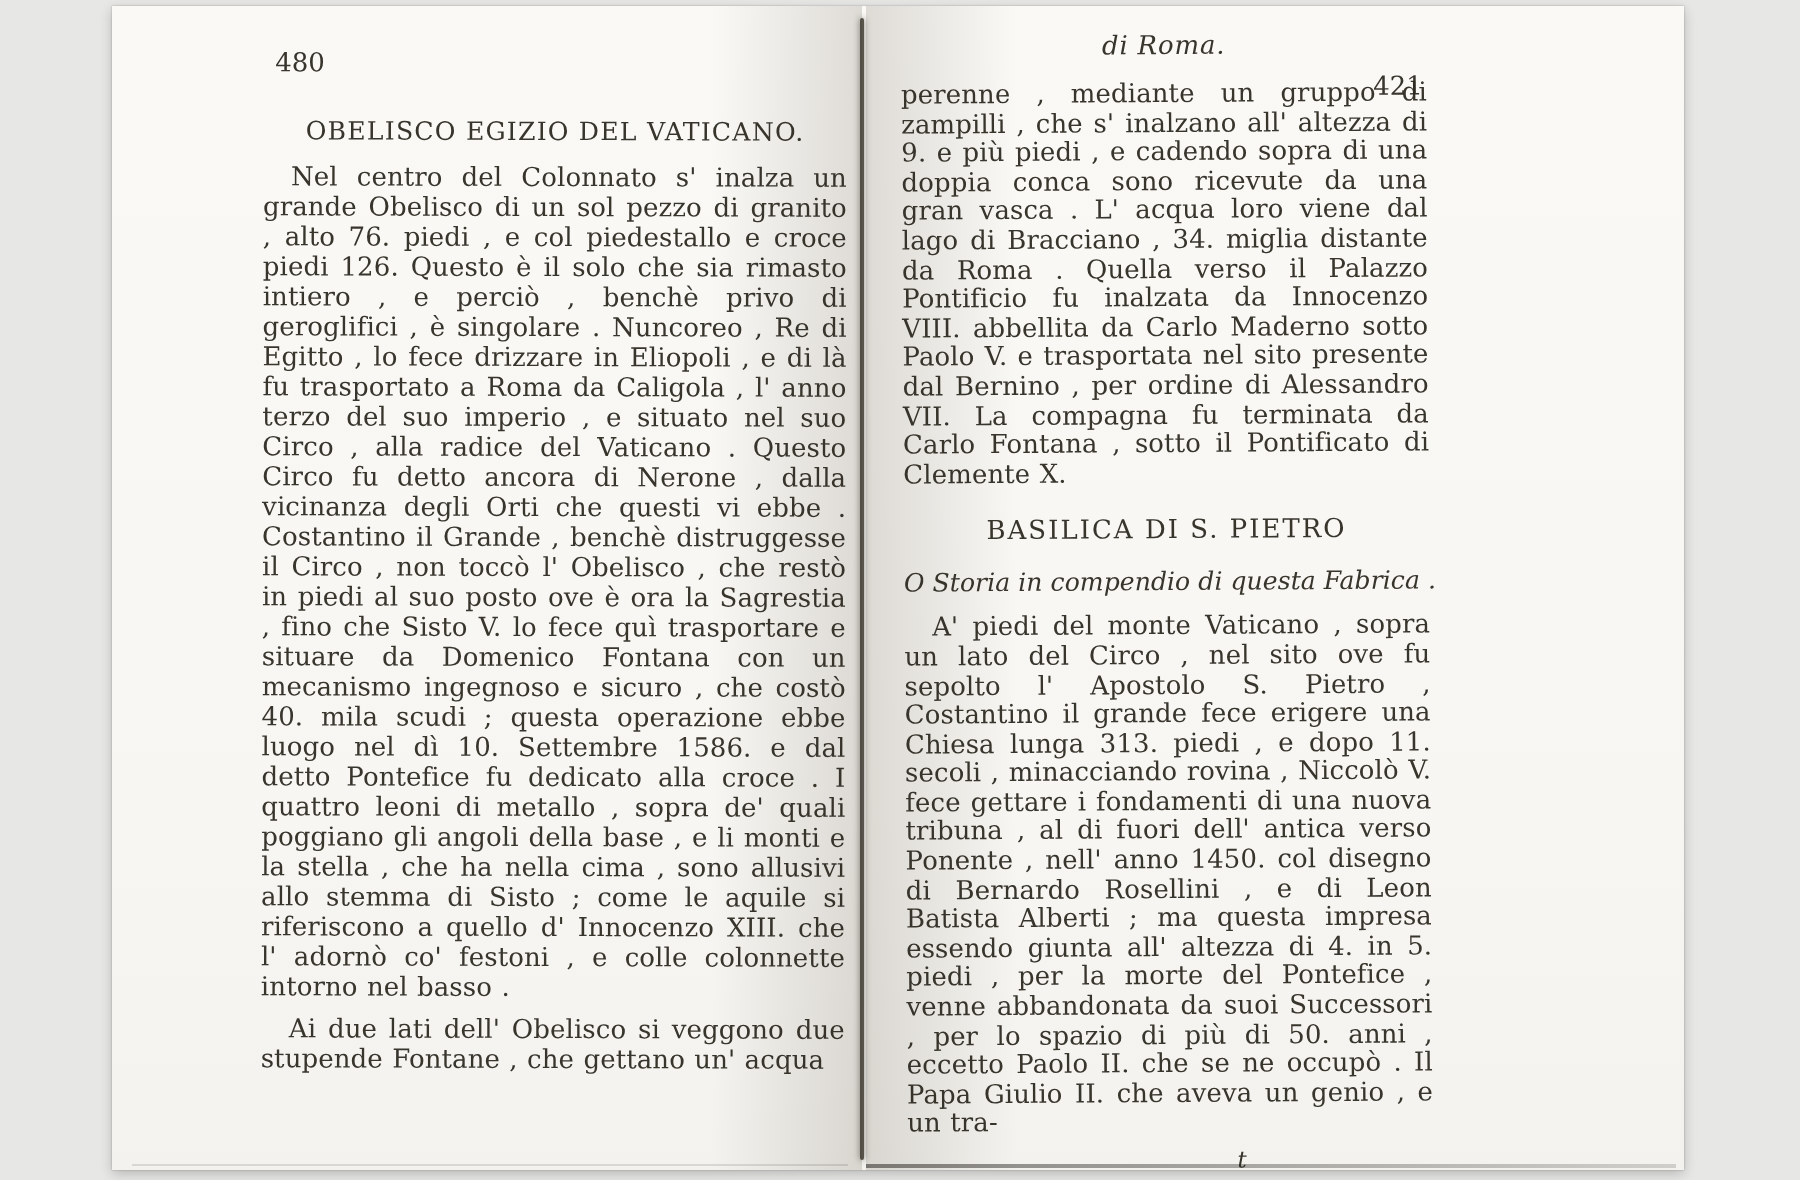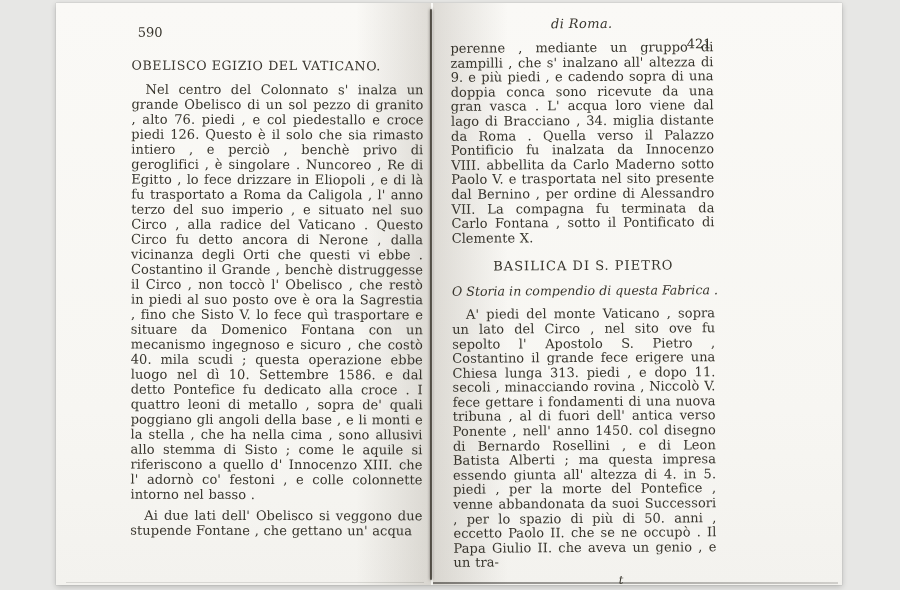--- a/index.html
+++ b/index.html
@@ -42,21 +42,21 @@
   .page { position:absolute; color:rgba(44,40,32,0.94); }
   .left-page  { left:131px; top:24px; width:292px; transform:rotate(0.15deg); }
   .right-page { left:452px; top:16px; width:263px; transform:rotate(-0.35deg); }
 
   .page-header { position:relative; height:18px; font-size:13px; }
   .page-header .num-l { position:absolute; left:6px; top:1px; }
   .page-header .num-r { position:absolute; right:2px; top:21px; }
   .page-header .rh { text-align:center; font-style:italic; letter-spacing:0.4px; }
 
   .heading {
-    margin-top:16px; text-align:left;
+    margin-top:16px; text-align:center;
     font-size:12.6px; letter-spacing:0.6px; white-space:nowrap;
   }
 
   p.body {
     margin:0; font-size:13px; text-align:justify;
     letter-spacing:0.05px; word-spacing:0.5px;
   }
   .left-page  p.body { line-height:15px; }
   .right-page p.body { line-height:14.6px; }
   p.indent { text-indent:14px; }
@@ -84,21 +84,21 @@
 <div class="sheet">
   <div class="shade-l"></div>
   <div class="shade-r"></div>
   <div class="gutter"></div>
   <div class="edge-br"></div>
   <div class="edge-bl"></div>
 </div>
 
 <div class="page left-page">
   <div class="page-header">
-    <span class="num-l">590</span>
+    <span class="num-l">480</span>
   </div>
   <div class="heading">OBELISCO EGIZIO DEL VATICANO.</div>
   <p class="body first indent">Nel centro del Colonnato s' inalza un grande Obelisco di un sol pezzo di granito , alto 76. piedi , e col piedestallo e croce piedi 126. Questo è il solo che sia rimasto intiero , e perciò , benchè privo di geroglifici , è singolare . Nuncoreo , Re di Egitto , lo fece drizzare in Eliopoli , e di là fu trasportato a Roma da Caligola , l' anno terzo del suo imperio , e situato nel suo Circo , alla radice del Vaticano . Questo Circo fu detto ancora di Nerone , dalla vicinanza degli Orti che questi vi ebbe . Costantino il Grande , benchè distruggesse il Circo , non toccò l' Obelisco , che restò in piedi al suo posto ove è ora la Sagrestia , fino che Sisto V. lo fece quì trasportare e situare da Domenico Fontana con un mecanismo ingegnoso e sicuro , che costò 40. mila scudi ; questa operazione ebbe luogo nel dì 10. Settembre 1586. e dal detto Pontefice fu dedicato alla croce . I quattro leoni di metallo , sopra de' quali poggiano gli angoli della base , e li monti e la stella , che ha nella cima , sono allusivi allo stemma di Sisto ; come le aquile si riferiscono a quello d' Innocenzo XIII. che l' adornò co' festoni , e colle colonnette intorno nel basso .</p>
   <p class="body second indent">Ai due lati dell' Obelisco si veggono due stupende Fontane , che gettano un' acqua</p>
 </div>
 
 <div class="page right-page">
   <div class="page-header">
     <div class="rh">di Roma.</div>
     <span class="num-r">421</span>

